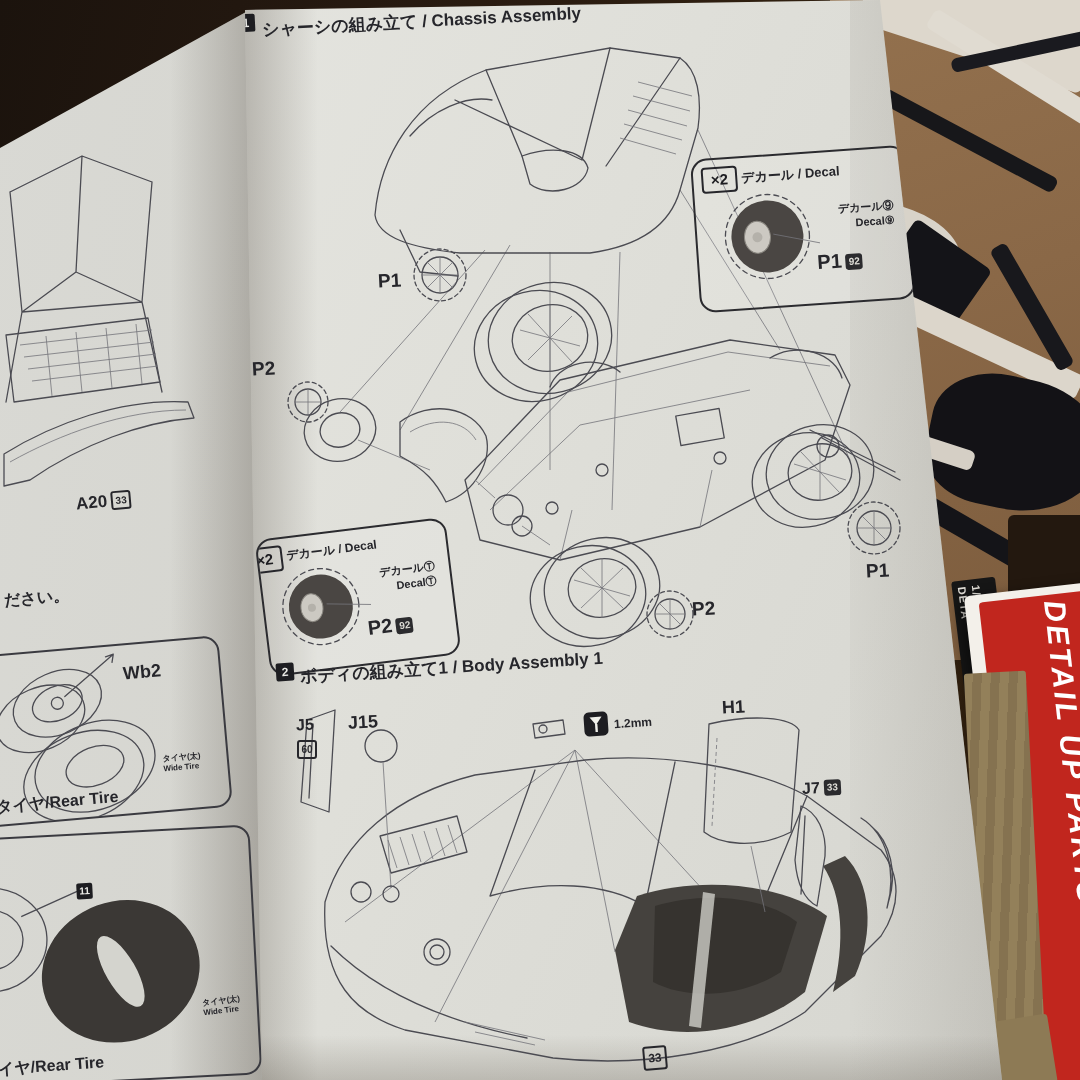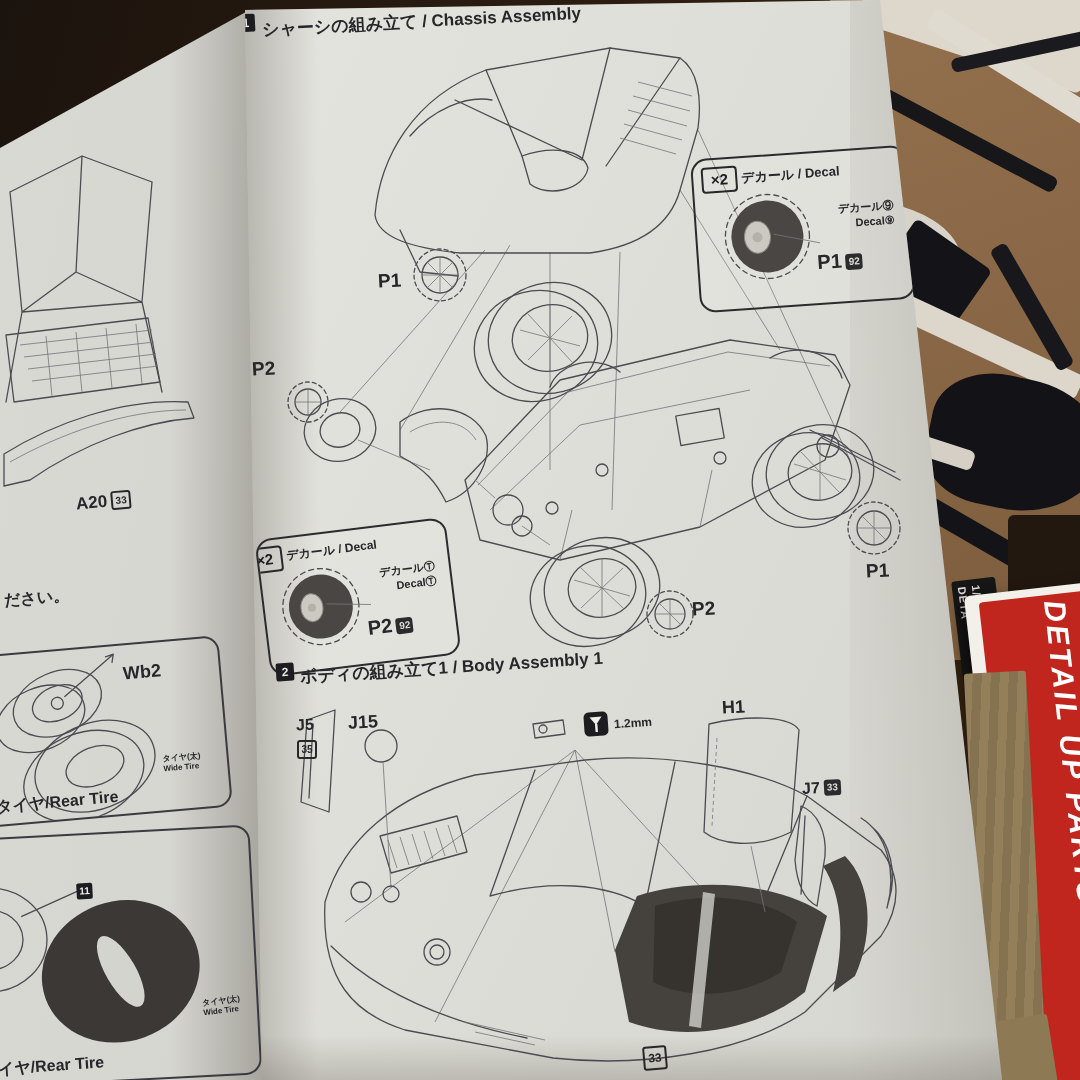--- a/index.html
+++ b/index.html
@@ -298,21 +298,21 @@
         <circle class="ink" cx="258" cy="39" r="4"></circle>
 
       <path class="ink" d="M424,34 C468,24 506,27 514,40 L506,142 C470,160 434,154 419,142 Z"></path>
       <path class="ink-thin" d="M432,48 L427,136" stroke-dasharray="4 3"></path>
       <path class="ink-thin" d="M466,156 L480,222"></path>
 
       <path class="ink" d="M516,116 C532,122 542,142 540,166 L532,216 C520,210 512,194 510,170 Z M520,126 L516,204"></path>
     </svg>
 
     <div class="lbl" style="left:296px;top:716px;font-size:16px;transform:rotate(-3deg);">J5</div>
-    <div class="badge-open" style="position:absolute;left:297px;top:740px;margin-left:0;">35</div>
+    <div class="badge-open" style="position:absolute;left:297px;top:740px;margin-left:0;">60</div>
     <div class="lbl" style="left:348px;top:712px;font-size:18px;transform:rotate(-3deg);">J15</div>
     <div class="lbl" style="left:722px;top:697px;font-size:18px;transform:rotate(-3deg);">H1</div>
     <div class="lbl" style="left:802px;top:779px;font-size:16px;transform:rotate(-3deg);">
       <span>J7</span><span class="badge-dark">33</span>
     </div>
 
     <svg style="left:584px;top:712px;transform:rotate(-4deg);" width="24" height="24" viewBox="0 0 24 24">
       <rect x="0" y="0" width="24" height="24" rx="5" fill="#1d1d21"></rect>
       <polygon points="6,5 18,5 12,13" fill="#f0f0ea"></polygon>
       <rect x="11" y="12" width="2.4" height="8" fill="#f0f0ea"></rect>

